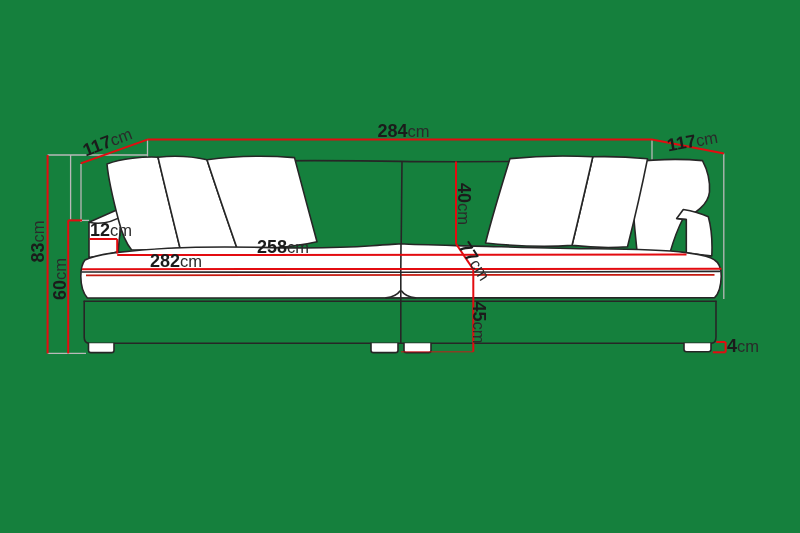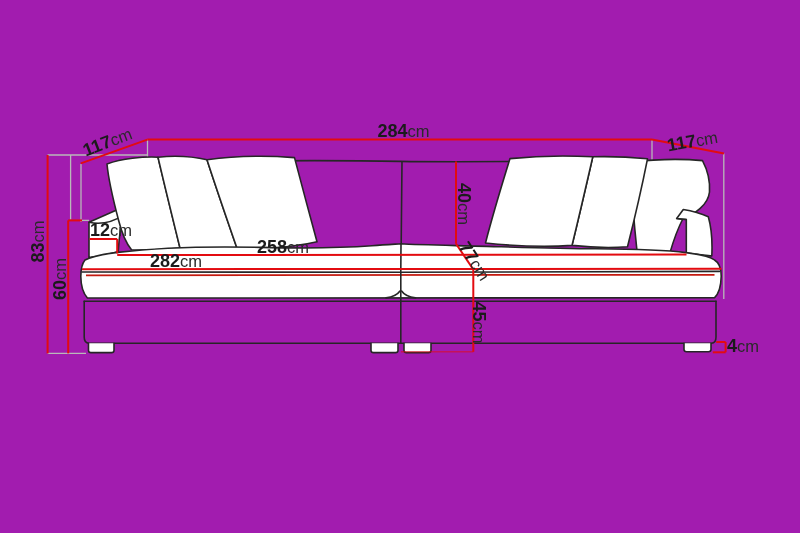--- a/index.html
+++ b/index.html
@@ -1,16 +1,16 @@
 <!DOCTYPE html>
 <html><head>
 <meta charset="utf-8">
 <style>
   html,body{margin:0;padding:0;background:#ffffff;}
-  .stage{position:relative;width:800px;height:533px;background:#a21caf;overflow:hidden;
+  .stage{position:relative;width:800px;height:533px;background:#15803d;overflow:hidden;
          font-family:"Liberation Sans", sans-serif;}
   svg{display:block}
   .outline{stroke:#262626;stroke-width:1.6;fill:none;stroke-linecap:round;stroke-linejoin:round;}
   .fillwhite{fill:#ffffff;}
   .helper{stroke:#b9b9b9;stroke-width:1.3;fill:none;}
   .dim{stroke:#e30b10;stroke-width:2;fill:none;stroke-linecap:butt;}
   .dim-thin{stroke:#e30b10;stroke-width:1.4;fill:none;opacity:.55;}
   .piping{stroke:#c41a10;stroke-width:1.7;fill:none;}
   text{fill:#1b1b1b;}
   .num{font-weight:bold;font-size:18px;}

